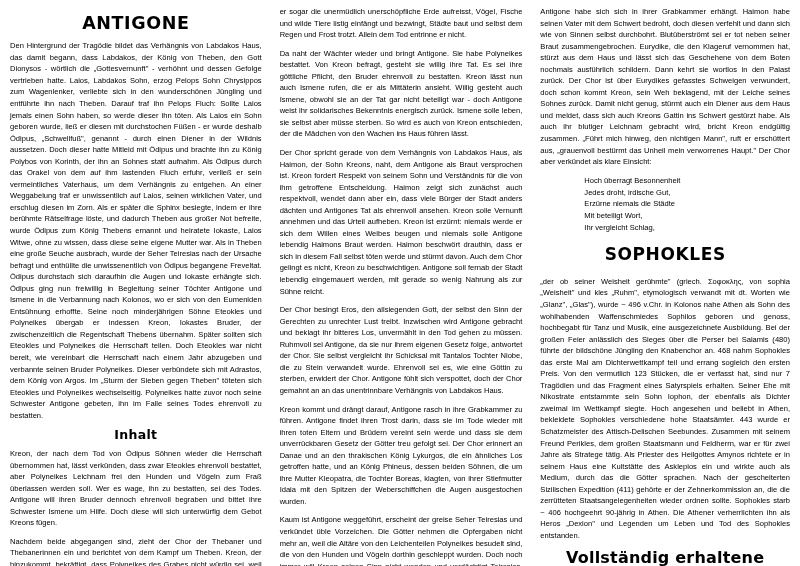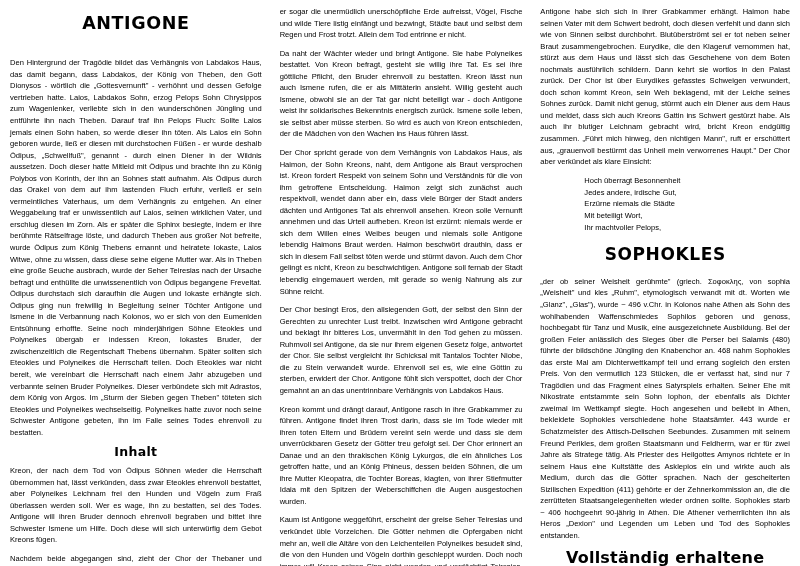--- a/index.html
+++ b/index.html
@@ -36,21 +36,21 @@
   .col-1 { width: 264px; padding-right: 9px; }
   .col-2 { width: 264px; padding-left: 9px; padding-right: 9px; }
   .col-3 { width: 262px; padding-left: 9px; }
 
   h1.doc-title {
     font-family: "DejaVu Sans", sans-serif;
     font-size: 17.5px;
     font-weight: bold;
     letter-spacing: 0.6px;
     text-align: center;
-    margin: 8px 0 24px 0;
+    margin: 8px 0 7px 0;
     line-height: 1.1;
   }
   h2.section-title {
     font-family: "DejaVu Sans", sans-serif;
     font-size: 12.5px;
     font-weight: bold;
     letter-spacing: 0.3px;
     text-align: center;
     margin: 6px 0 6px 0;
     line-height: 1.1;
@@ -116,24 +116,24 @@
       <p class="para">Der Chor besingt Eros, den allsiegenden Gott, der selbst den Sinn der Gerechten zu unrechter Lust treibt. Inzwischen wird Antigone gebracht und beklagt ihr bitteres Los, unvermählt in den Tod gehen zu müssen. Ruhmvoll sei Antigone, da sie nur ihrem eigenen Gesetz folge, antwortet der Chor. Sie selbst vergleicht ihr Schicksal mit Tantalos Tochter Niobe, die zu Stein verwandelt wurde. Ehrenvoll sei es, wie eine Göttin zu sterben, erwidert der Chor. Antigone fühlt sich verspottet, doch der Chor gemahnt an an das unentrinnbare Verhängnis von Labdakos Haus.</p>
       <p class="para">Kreon kommt und drängt darauf, Antigone rasch in ihre Grabkammer zu führen. Antigone findet ihren Trost darin, dass sie im Tode wieder mit ihren toten Eltern und Brüdern vereint sein werde und dass sie dem unverrückbaren Gesetz der Götter treu gefolgt sei. Der Chor erinnert an Danae und an den thrakischen König Lykurgos, die ein ähnliches Los getroffen hatte, und an König Phineus, dessen beiden Söhnen, die um ihre Mutter Kleopatra, die Tochter Boreas, klagten, von ihrer Stiefmutter Idaia mit den Spitzen der Weberschiffchen die Augen ausgestochen wurden.</p>
       <p class="para">Kaum ist Antigone weggeführt, erscheint der greise Seher Teiresias und verkündet üble Vorzeichen. Die Götter nehmen die Opfergaben nicht mehr an, weil die Altäre von den Leichenteilen Polyneikes besudelt sind, die von den Hunden und Vögeln dorthin geschleppt wurden. Doch noch immer will Kreon seinen Sinn nicht wenden und verdächtigt Teiresias, bestochen worden zu sein. Da prophezeit ihm Teiresias erzürnt, dass sich Hades und der Götter Erinnyen rächen werden und bald auch seine eigenen Angehörigen blutig sterben würden. Niemals habe sich Teiresias geirrt, gemahnt der Chor. Kreon ist zutiefst erschüttert und folgt eilig dem Rat des Chores, Polyneikes beerdigen zu lassen und Antigone zu befreien. Der Chor ruft indessen Bakchos um Beistand an. Doch schon stürzt ein Bote herbei und meldet, dass zwar Polyneikes bestattet worden sei, doch</p>
     </div>
 
     <div class="col col-3">
       <p class="para">Antigone habe sich sich in ihrer Grabkammer erhängt. Haimon habe seinen Vater mit dem Schwert bedroht, doch diesen verfehlt und dann sich wie von Sinnen selbst durchbohrt. Blutüberströmt sei er tot neben seiner Braut zusammengebrochen. Eurydike, die den Klageruf vernommen hat, stürzt aus dem Haus und lässt sich das Geschehene von dem Boten nochmals ausführlich schildern. Dann kehrt sie wortlos in den Palast zurück. Der Chor ist über Eurydikes gefasstes Schweigen verwundert, doch schon kommt Kreon, sein Weh beklagend, mit der Leiche seines Sohnes zurück. Damit nicht genug, stürmt auch ein Diener aus dem Haus und meldet, dass sich auch Kreons Gattin ins Schwert gestürzt habe. Als auch ihr blutiger Leichnam gebracht wird, bricht Kreon endgültig zusammen. „Führt mich hinweg, den nichtigen Mann", ruft er erschüttert aus, „grauenvoll bestürmt das Unheil mein verworrenes Haupt." Der Chor aber verkündet als klare Einsicht:</p>
 
       <div class="verse">
         <div class="verse-line">Hoch überragt Besonnenheit</div>
-        <div class="verse-line">Jedes andere, irdische Gut,</div>
+        <div class="verse-line">Jedes droht, irdische Gut,</div>
         <div class="verse-line">Erzürne niemals die Städte</div>
         <div class="verse-line">Mit beteiligt Wort,</div>
-        <div class="verse-line">Ihr machtvoller Pelops,</div>
+        <div class="verse-line">Ihr vergleicht Schlag,</div>
       </div>
 
       <h2 class="author-title">SOPHOKLES</h2>
       <p class="para">„der ob seiner Weisheit gerühmte" (griech. Σοφοκλης, von sophia „Weisheit" und kles „Ruhm", etymologisch verwandt mit dt. Worten wie „Glanz", „Glas"), wurde ~ 496 v.Chr. in Kolonos nahe Athen als Sohn des wohlhabenden Waffenschmiedes Sophilos geboren und genoss, hochbegabt für Tanz und Musik, eine ausgezeichnete Ausbildung. Bei der großen Feier anlässlich des Sieges über die Perser bei Salamis (480) führte der bildschöne Jüngling den Knabenchor an. 468 nahm Sophokles das erste Mal am Dichterwettkampf teil und errang sogleich den ersten Preis. Von den vermutlich 123 Stücken, die er verfasst hat, sind nur 7 Tragödien und das Fragment eines Satyrspiels erhalten. Seiner Ehe mit Nikostrate entstammte sein Sohn Iophon, der ebenfalls als Dichter zweimal im Wettkampf siegte. Hoch angesehen und beliebt in Athen, bekleidete Sophokles verschiedene hohe Staatsämter. 443 wurde er Schatzmeister des Attisch-Delischen Seebundes. Zusammen mit seinem Freund Perikles, dem großen Staatsmann und Feldherrn, war er für zwei Jahre als Stratege tätig. Als Priester des Heilgottes Amynos richtete er in seinem Haus eine Kultstätte des Asklepios ein und wirkte auch als Medium, durch das die Götter sprachen. Nach der gescheiterten Sizilischen Expedition (411) gehörte er der Zehnerkommission an, die die zerrütteten Staatsangelegenheiten wieder ordnen sollte. Sophokles starb ~ 406 hochgeehrt 90-jährig in Athen. Die Athener verherrlichten ihn als Heros „Dexion" und Legenden um Leben und Tod des Sophokles entstanden.</p>
 
       <h3 class="works-title">Vollständig erhaltene Werke:</h3>
 
     </div>
 
   </div>

